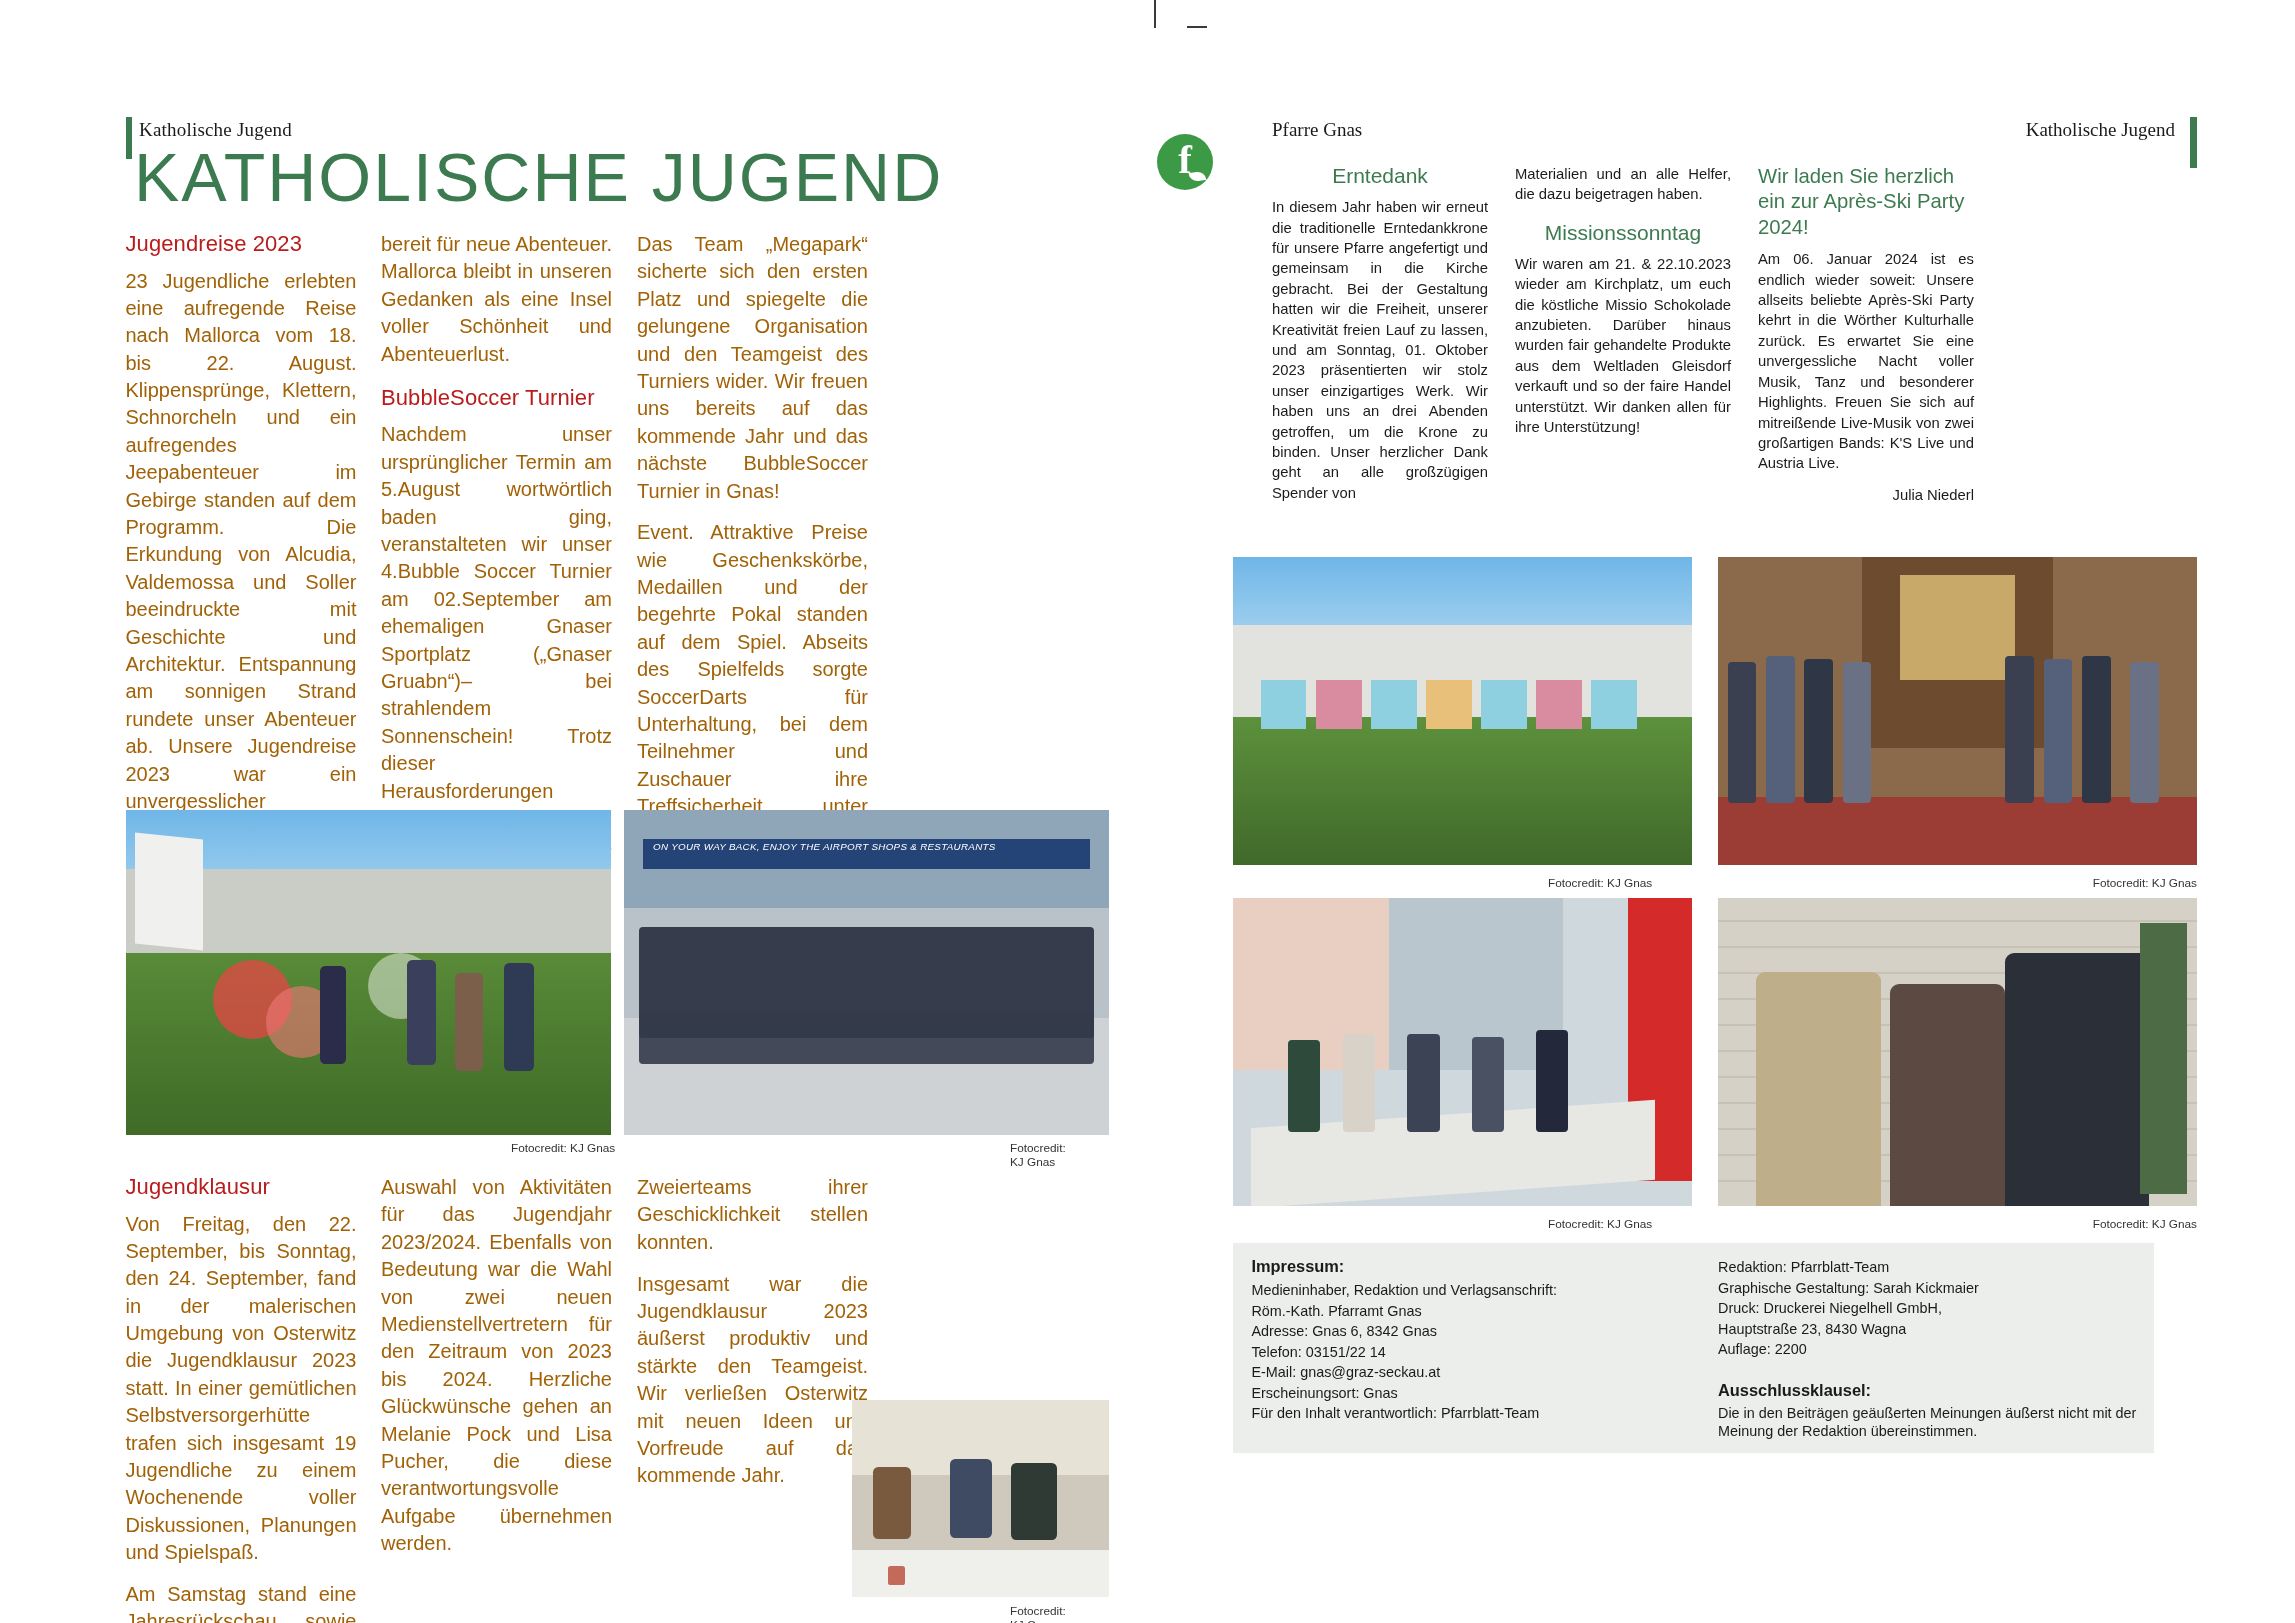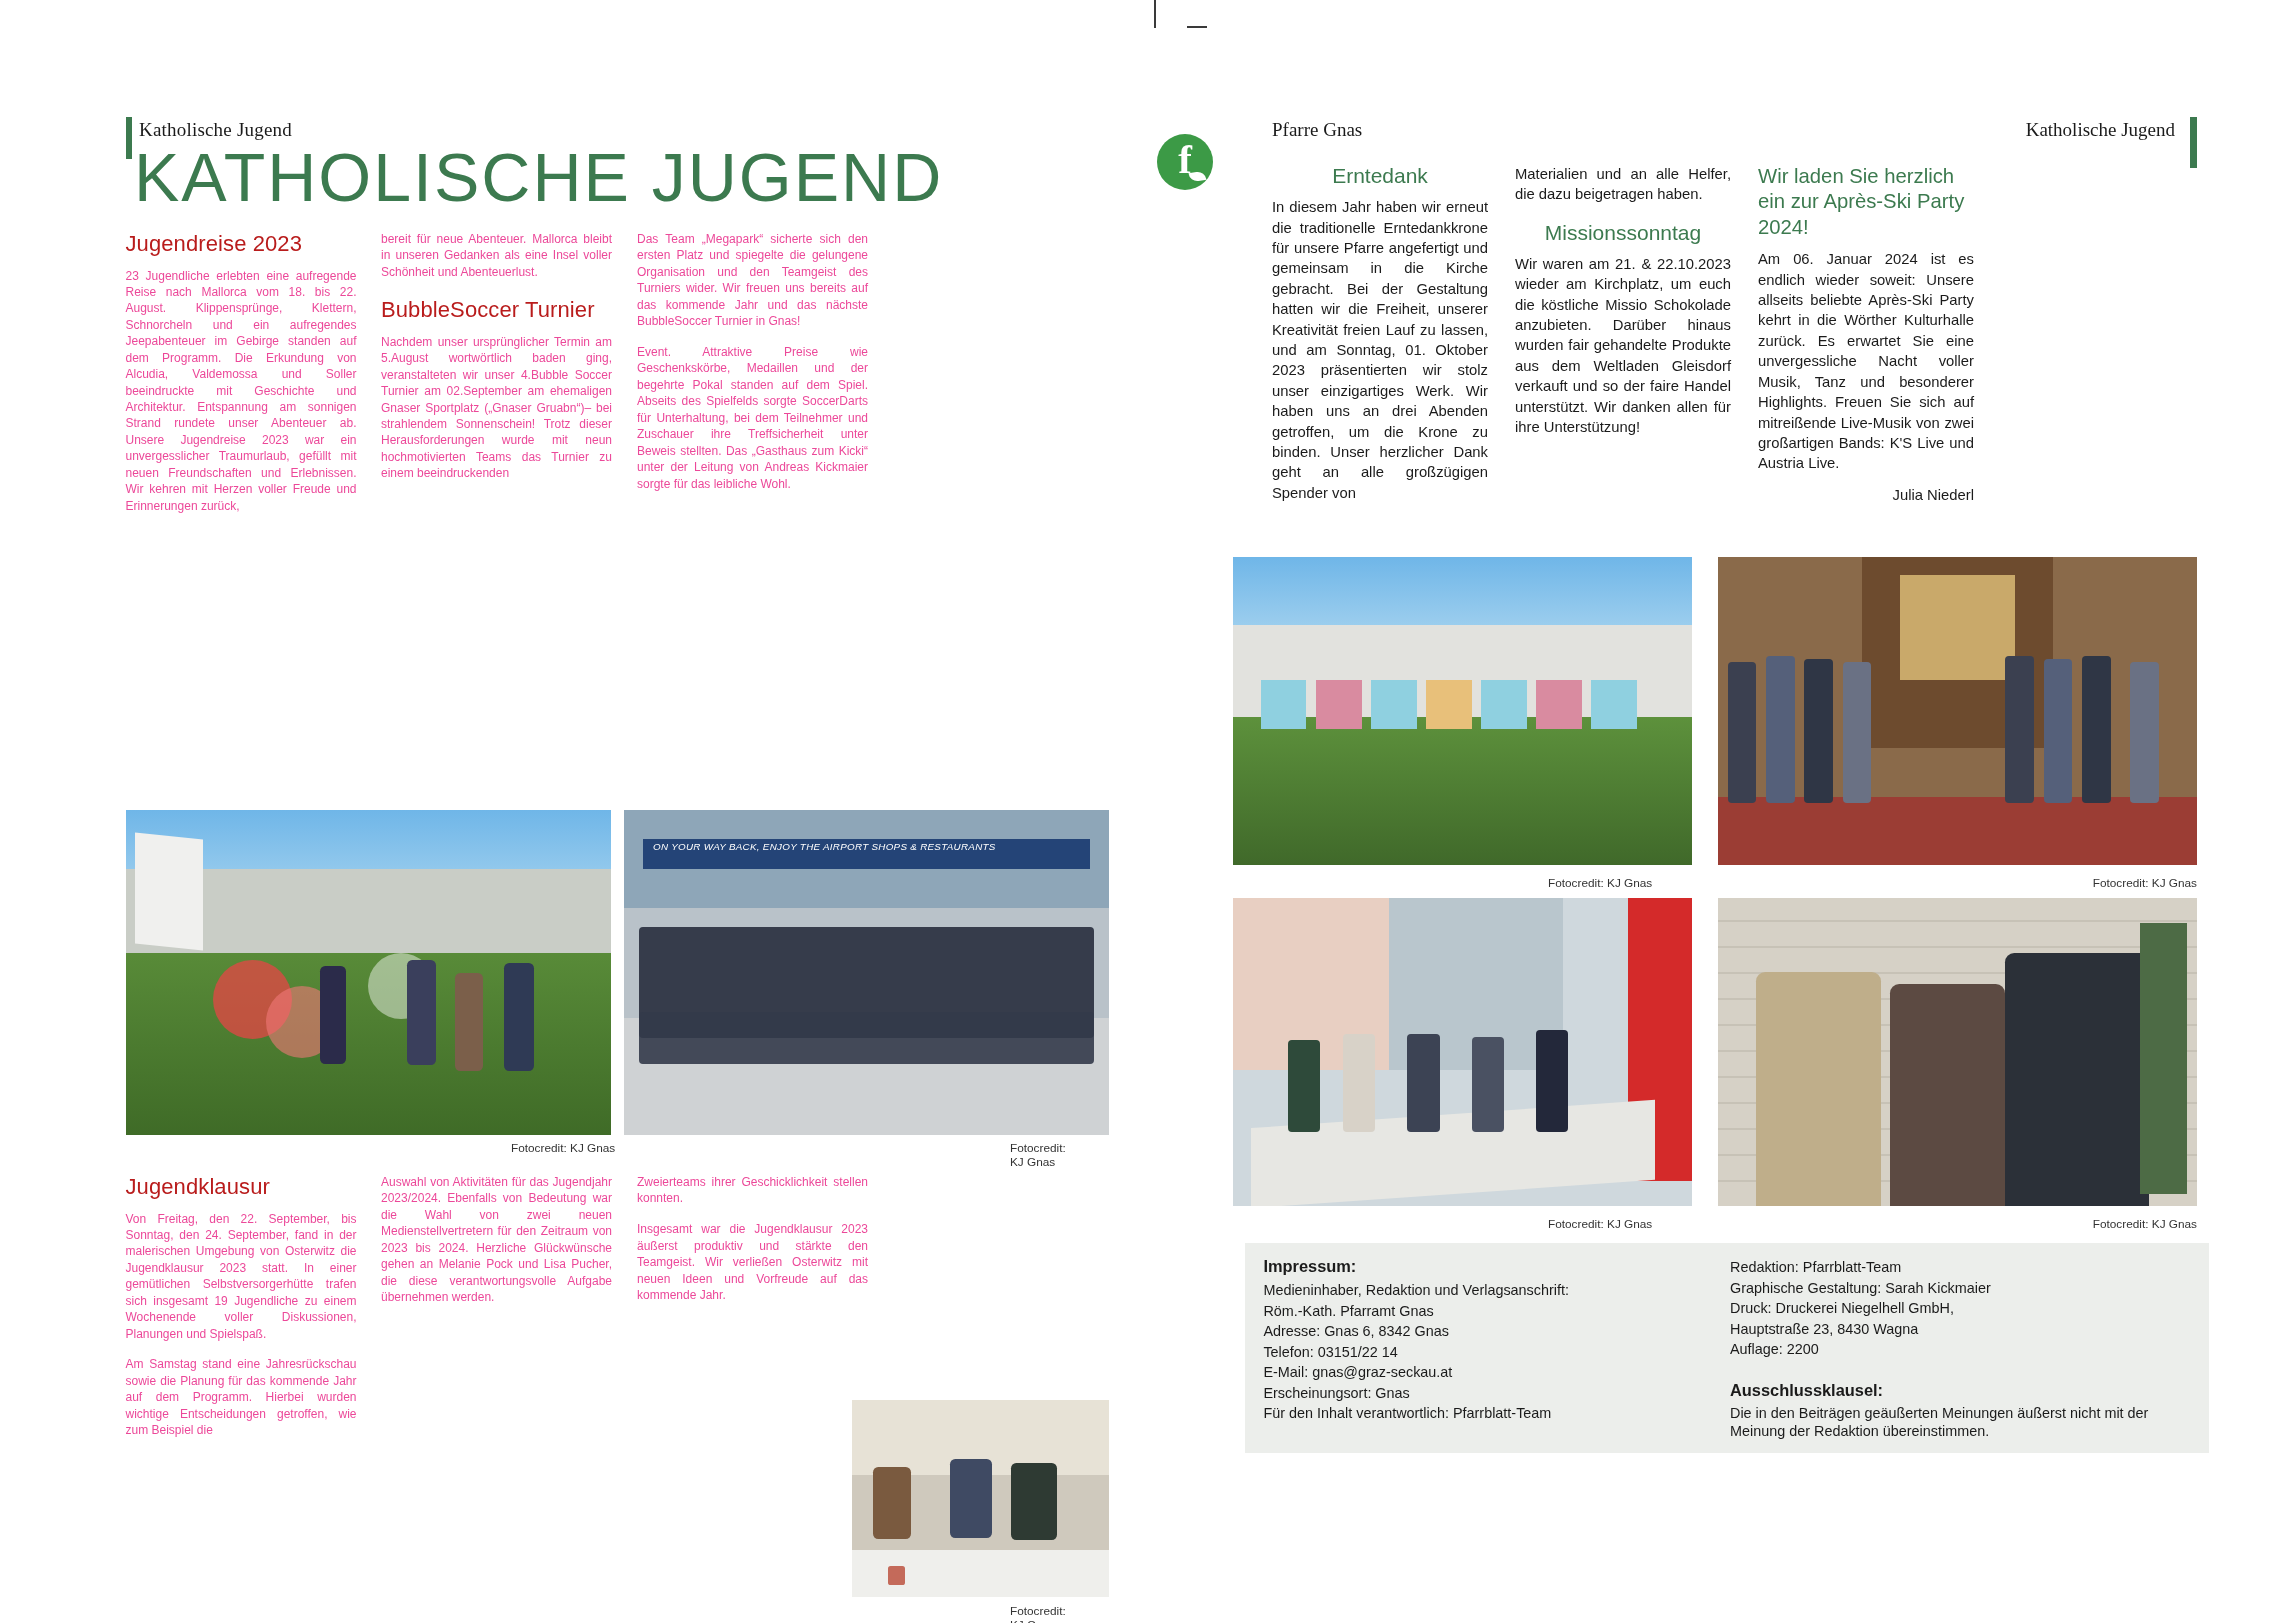--- a/index.html
+++ b/index.html
@@ -93,24 +93,24 @@
   h2.section {
     font-family: "Liberation Sans", sans-serif;
     font-weight: 400;
     color: #b91c1c;
     font-size: 22px;
     margin: 0 0 10.5px 0;
     letter-spacing: 0.1px;
   }
   p.body {
     margin: 0 0 14.4px 0;
-    font-size: 12px;
+    font-size: 20px;
     line-height: 1.37;
     text-align: justify;
-    color: #ec4899;
+    color: #a16207;
     -webkit-hyphens: auto;
     hyphens: auto;
   }
   .col { position: absolute; }
 
   .photo {
     position: absolute;
     overflow: hidden;
     background: #a21caf;
     font-style: italic;
@@ -162,22 +162,23 @@
     font-weight: 400;
     color: #3c7a4f;
     font-size: 20.3px;
     line-height: 1.25;
     margin: 0 0 9.2px 0;
   }
 
   .impressum {
     position: absolute;
     background: #eceeeb;
-    left: 12px;
-    width: 964px;
+    left: 0;
+    width: 888px;
+    padding-left: 33px;
   }
   .imp-title {
     font-weight: 700;
     font-size: 16.4px;
     margin-bottom: 3.9px;
   }
   .imp-line {
     font-size: 14.4px;
     line-height: 1.42;
   }

